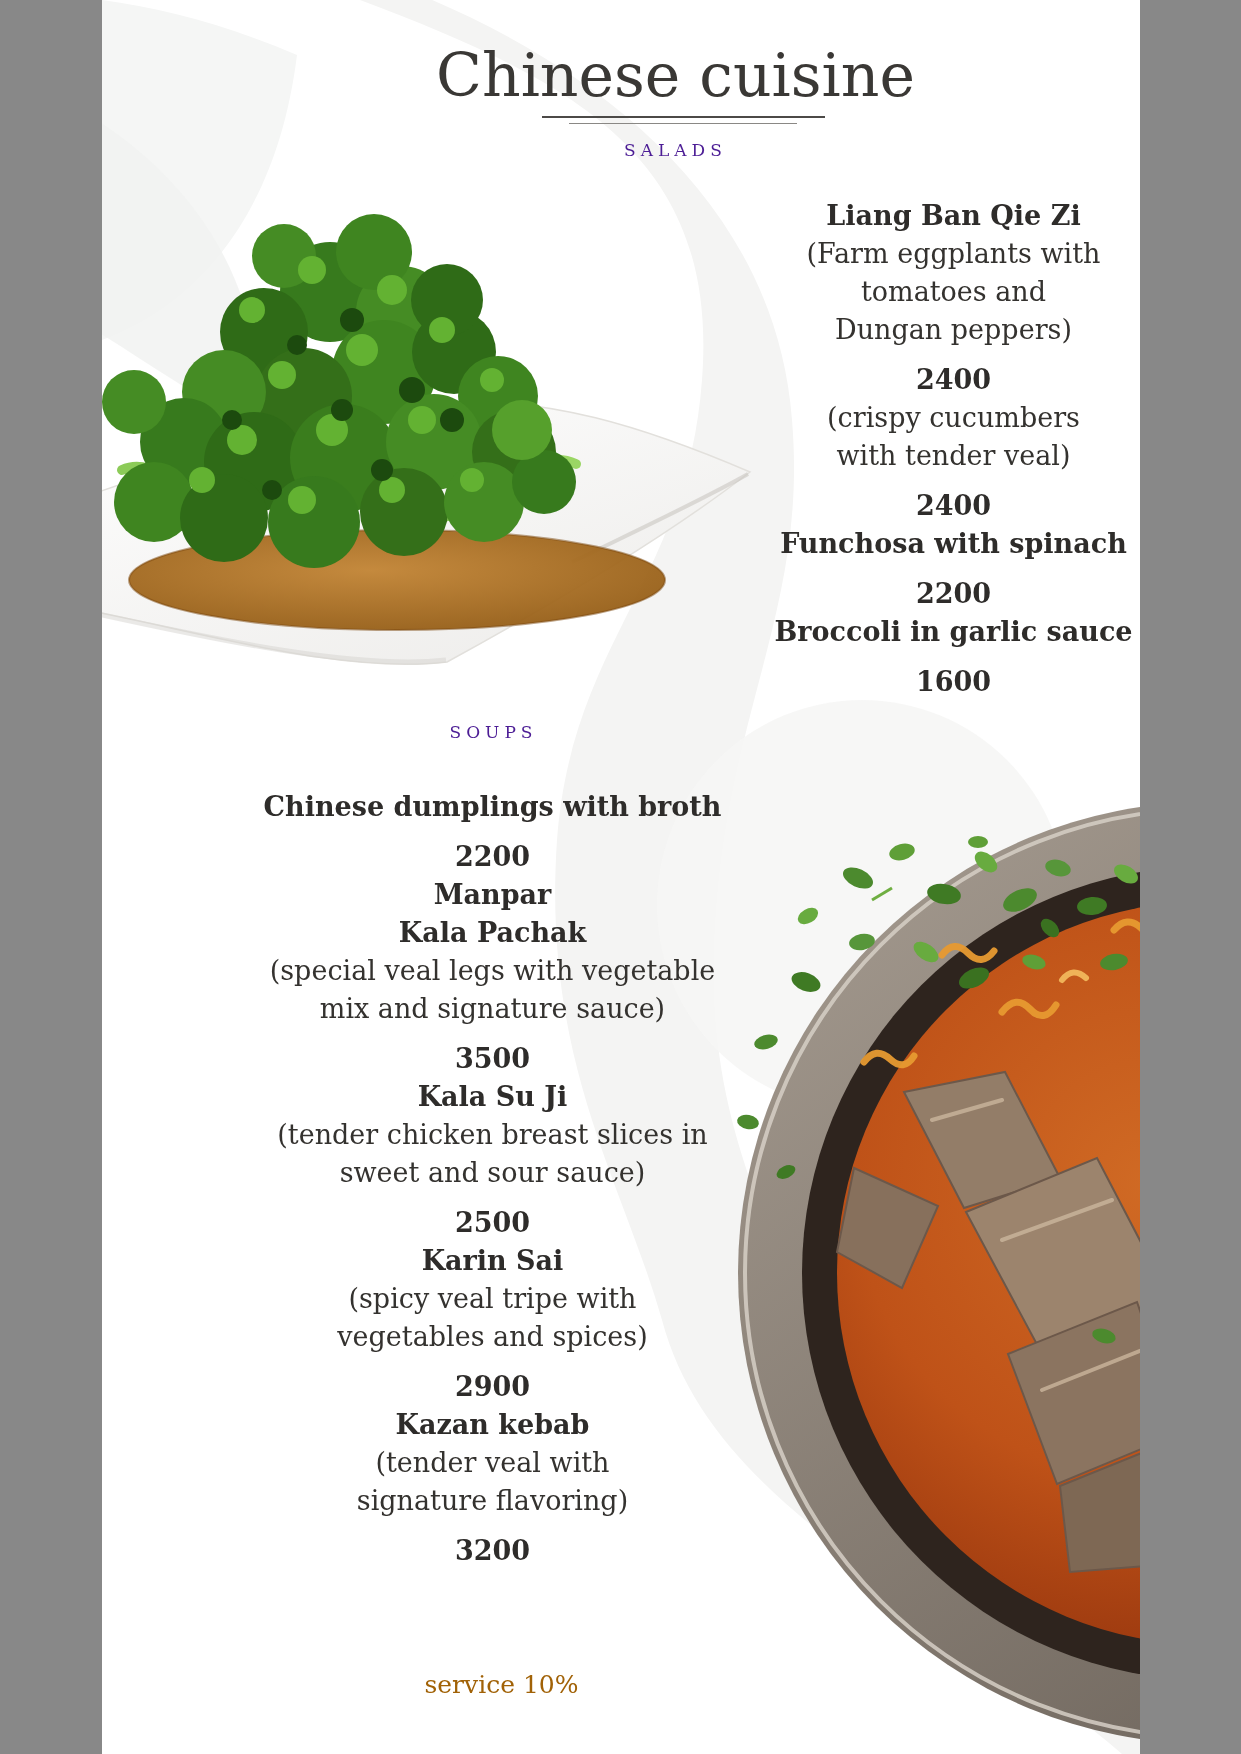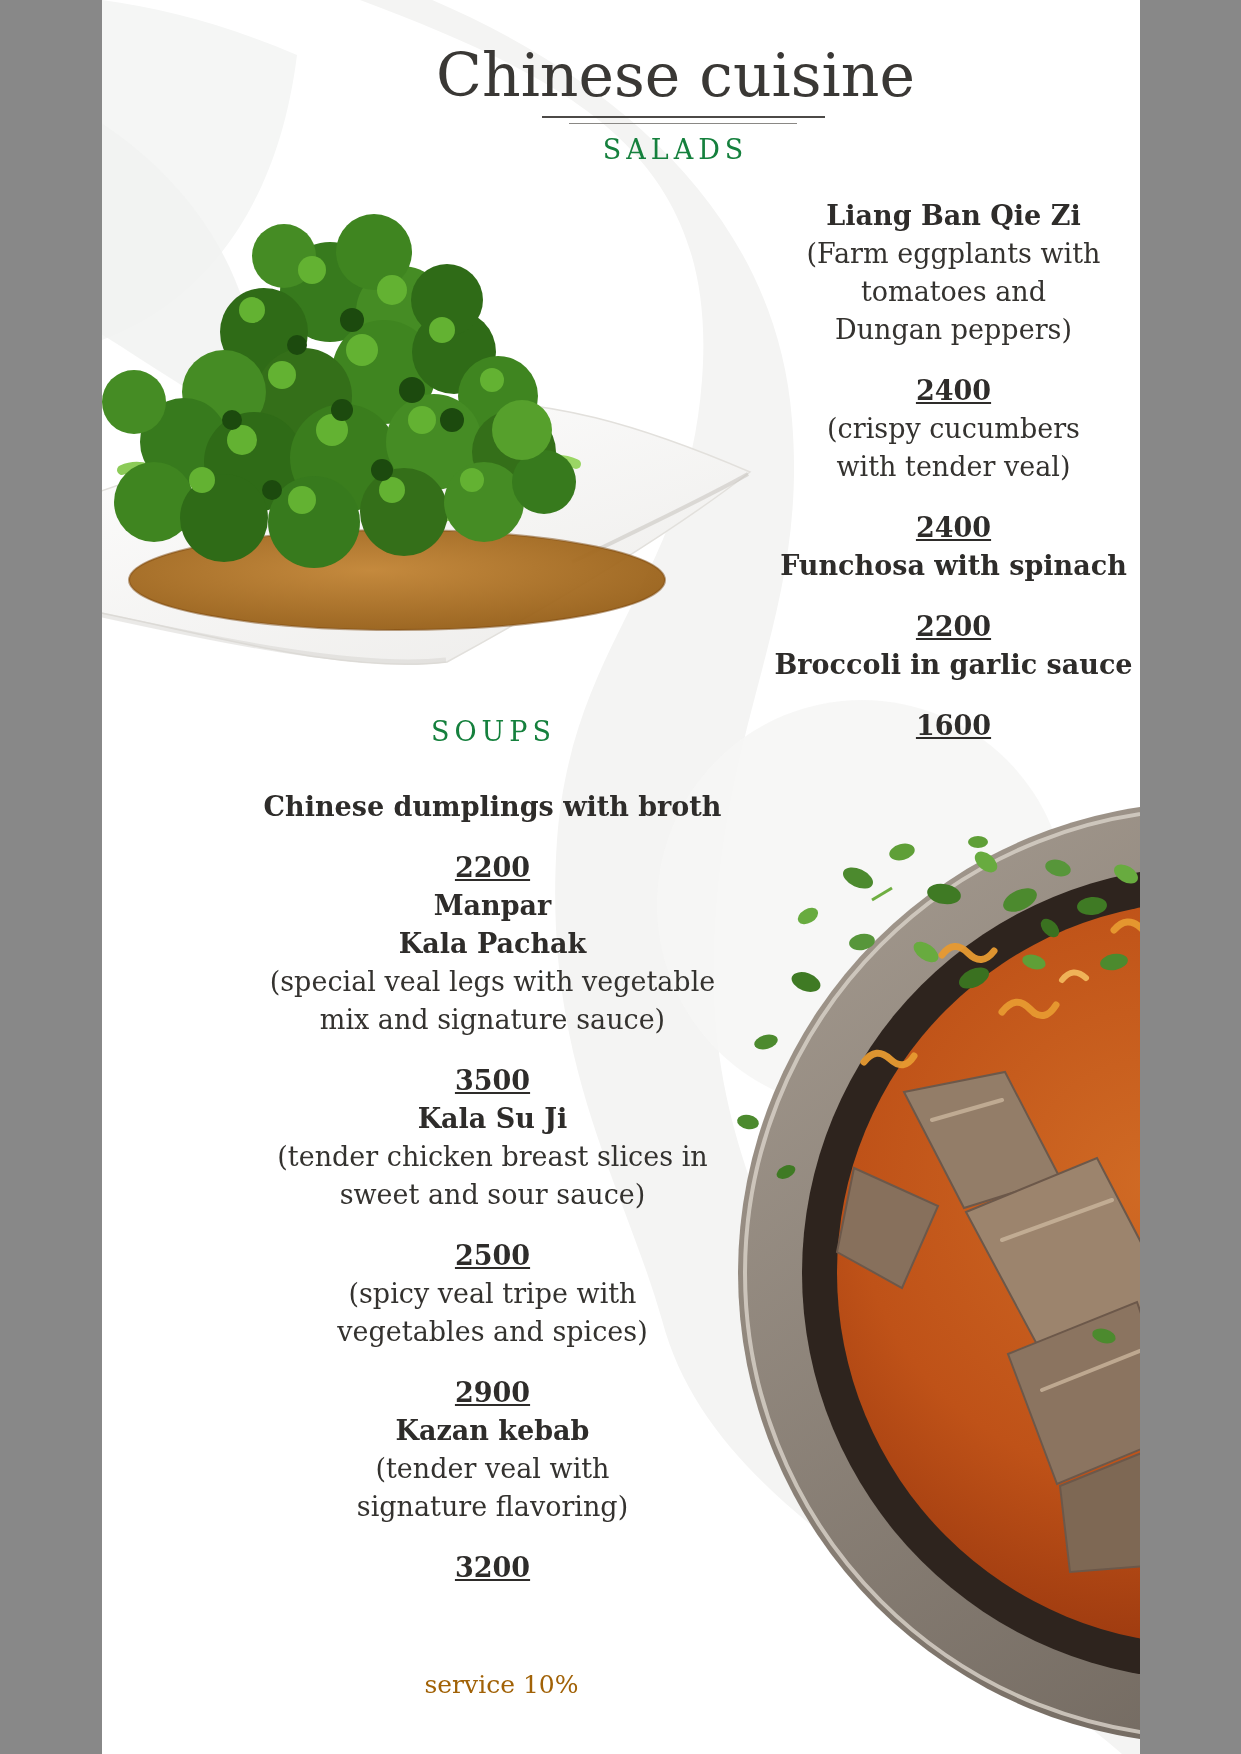--- a/index.html
+++ b/index.html
@@ -13,32 +13,32 @@
   .photo-svg{z-index:1;}
   .txt{position:absolute;z-index:2;}
   .page-title{
     top:40px;left:0;width:1148px;text-align:center;
     font-size:60px;line-height:70px;color:#3a3835;
   }
   .rule{position:absolute;z-index:2;background:#4c4a47;}
   .rule-1{left:440px;top:116px;width:283px;height:2px;}
   .rule-2{left:467px;top:123px;width:228px;height:1px;background:#8a8885;}
   .section-label{
-    font-size:27px;line-height:38px;letter-spacing:5px;color:#15803d;text-align:center;
+    font-size:17px;line-height:38px;letter-spacing:5px;color:#4c1d95;text-align:center;
   }
   .salads-label{top:131px;left:174px;width:800px;}
   .soups-label{top:713px;left:92px;width:600px;}
   .menu-col{text-align:center;font-size:27px;}
   .salads-col{top:197px;left:622px;width:460px;}
   .soups-col{top:788px;left:131px;width:520px;}
   .item{margin:0;}
   .item-name{font-weight:bold;line-height:38px;}
   .item-desc{line-height:38px;white-space:pre-line;color:#34322f;}
   .item-desc:empty{display:none;}
-  .item-price{font-weight:bold;line-height:38px;margin-top:23px;text-decoration:underline;}
+  .item-price{font-weight:bold;line-height:38px;margin-top:12px;}
   .service-note{
     top:1668px;left:323px;width:600px;text-align:left;
     font-size:25px;line-height:34px;color:#a16207;
   }
 </style>
 </head>
 <body>
 
 <div class="page">
 
@@ -283,20 +283,21 @@
 mix and signature sauce)</div>
       <div class="item-price">3500</div>
     </div>
     <div class="item">
       <div class="item-name">Kala Su Ji</div>
       <div class="item-desc">(tender chicken breast slices in
 sweet and sour sauce)</div>
       <div class="item-price">2500</div>
     </div>
     <div class="item">
+      <div class="item-name">Karin Sai</div>
       <div class="item-desc">(spicy veal tripe with
 vegetables and spices)</div>
       <div class="item-price">2900</div>
     </div>
     <div class="item">
       <div class="item-name">Kazan kebab</div>
       <div class="item-desc">(tender veal with
 signature flavoring)</div>
       <div class="item-price">3200</div>
     </div>

